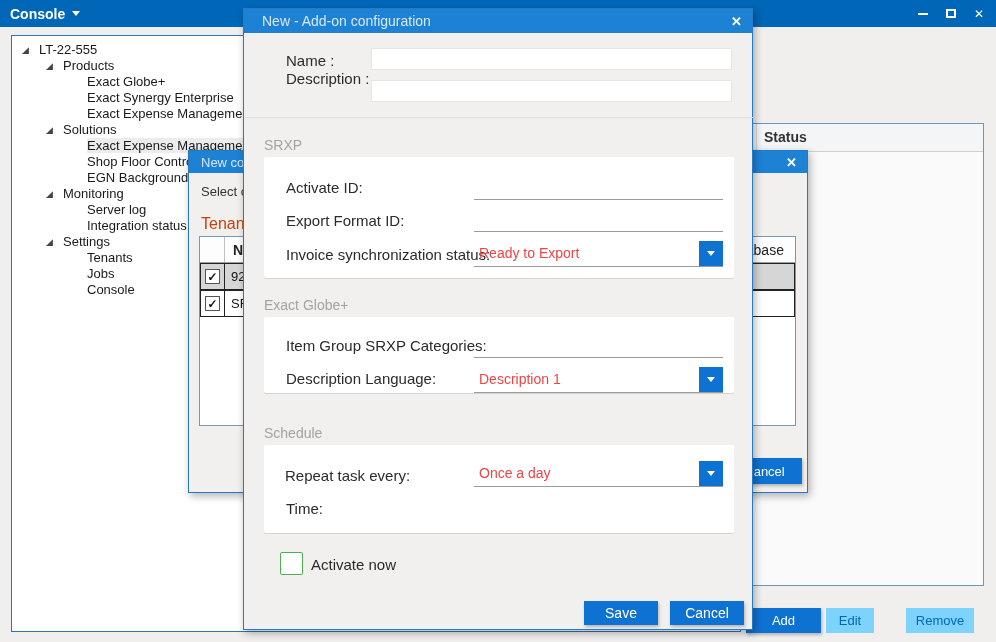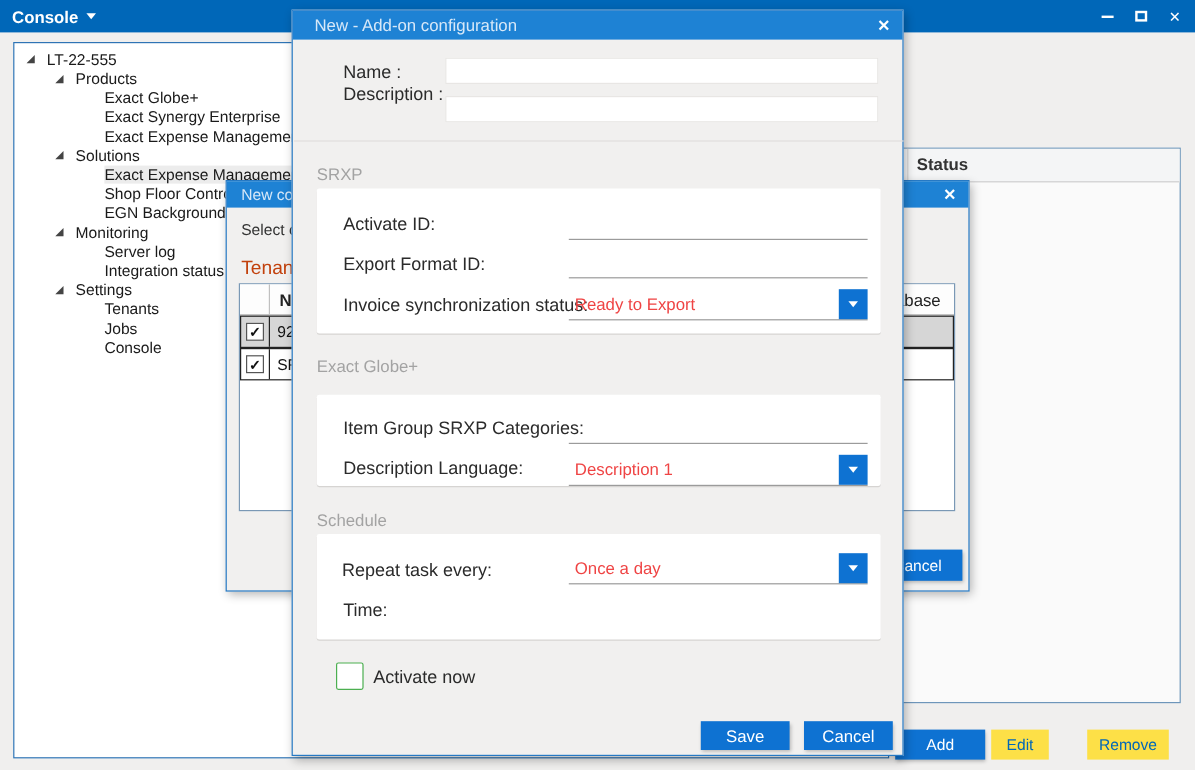--- a/index.html
+++ b/index.html
@@ -28,21 +28,21 @@
 
   
   .status-table { position:absolute; left:360px; top:123px; width:624px; height:463px; background:#fafafa; border:1px solid #6e96ba; z-index:2; }
   .status-header-row { position:absolute; left:0; top:0; right:0; height:28px; background:#f4f5f6; border-bottom:1px solid #cfcfcf; }
   .status-colsep { position:absolute; left:395px; top:0; width:1px; height:27px; background:#d9d9d9; }
   .status-label { position:absolute; left:403px; top:5px; font-size:14px; font-weight:600; color:#333; }
 
   
   .btn { position:absolute; border:none; font-family:"Liberation Sans", sans-serif; cursor:pointer; }
   .btn-blue { background:#0e72d2; color:#fff; box-shadow:1px 2px 3px rgba(0,0,0,.25); }
-  .btn-gray { background:#fde047; color:#0067b8; }
+  .btn-gray { background:#7dd3fc; color:#0067b8; }
   .add-btn { left:746px; top:608px; width:75px; height:25px; font-size:13px; z-index:3; }
   .edit-btn { left:826px; top:608px; width:48px; height:25px; font-size:13px; z-index:3; }
   .remove-btn { left:906px; top:608px; width:68px; height:25px; font-size:13px; z-index:3; }
 
   
   .dialog { position:absolute; background:#f1f0ef; border:1px solid #2679c4; box-shadow:2px 3px 8px rgba(0,0,0,.3); }
   .dlg-titlebar { position:absolute; left:0; top:0; right:0; background:#1e82d4; color:#d7e8f8; display:flex; align-items:center; justify-content:space-between; }
   .dlg-close { color:#fff; font-size:13px; font-weight:700; padding:0 10px; cursor:pointer; }
 
   
@@ -72,21 +72,21 @@
   .name-input { top:39px; }
   .desc-label { left:42px; top:61px; }
   .desc-input { top:71px; }
   .hdivider { position:absolute; left:1px; top:108px; width:508px; height:1px; background:#e0dedd; }
   .section-title { position:absolute; left:20px; font-size:14px; color:#a3a3a3; }
   .srxp-title { top:128px; }
   .globe-title { top:288px; }
   .sched-title { top:416px; }
   .card { position:absolute; left:20px; width:470px; background:#fff; border-radius:2px; box-shadow:0 1px 0 #d6d4d2; }
   .card1 { top:148px; height:121px; }
-  .card2 { top:320px; height:76px; }
+  .card2 { top:308px; height:76px; }
   .card3 { top:436px; height:88px; }
   .uline-input { position:absolute; left:210px; width:249px; height:24px; background:transparent; border:none; border-bottom:1px solid #9b9b9b; font-size:14px; color:#222; padding:0 4px; }
   .dropdown { position:absolute; left:210px; width:249px; height:26px; border-bottom:1px solid #9b9b9b; cursor:pointer; }
   .dd-text { position:absolute; left:5px; top:4px; font-size:14px; color:#ef4444; white-space:nowrap; }
   .dd-btn { position:absolute; right:0; top:0; width:24px; height:25px; background:#0e72d2; display:flex; align-items:center; justify-content:center; }
   .dd-caret { width:0; height:0; border-left:4px solid transparent; border-right:4px solid transparent; border-top:5px solid #fff; }
   .c1-l1 { left:22px; top:22px; } .c1-in1 { top:19px; }
   .c1-l2 { left:22px; top:55px; } .c1-in2 { top:51px; }
   .c1-l3 { left:22px; top:89px; } .c1-dd  { top:84px; }
   .c2-l1 { left:22px; top:20px; } .c2-in1 { top:17px; }

